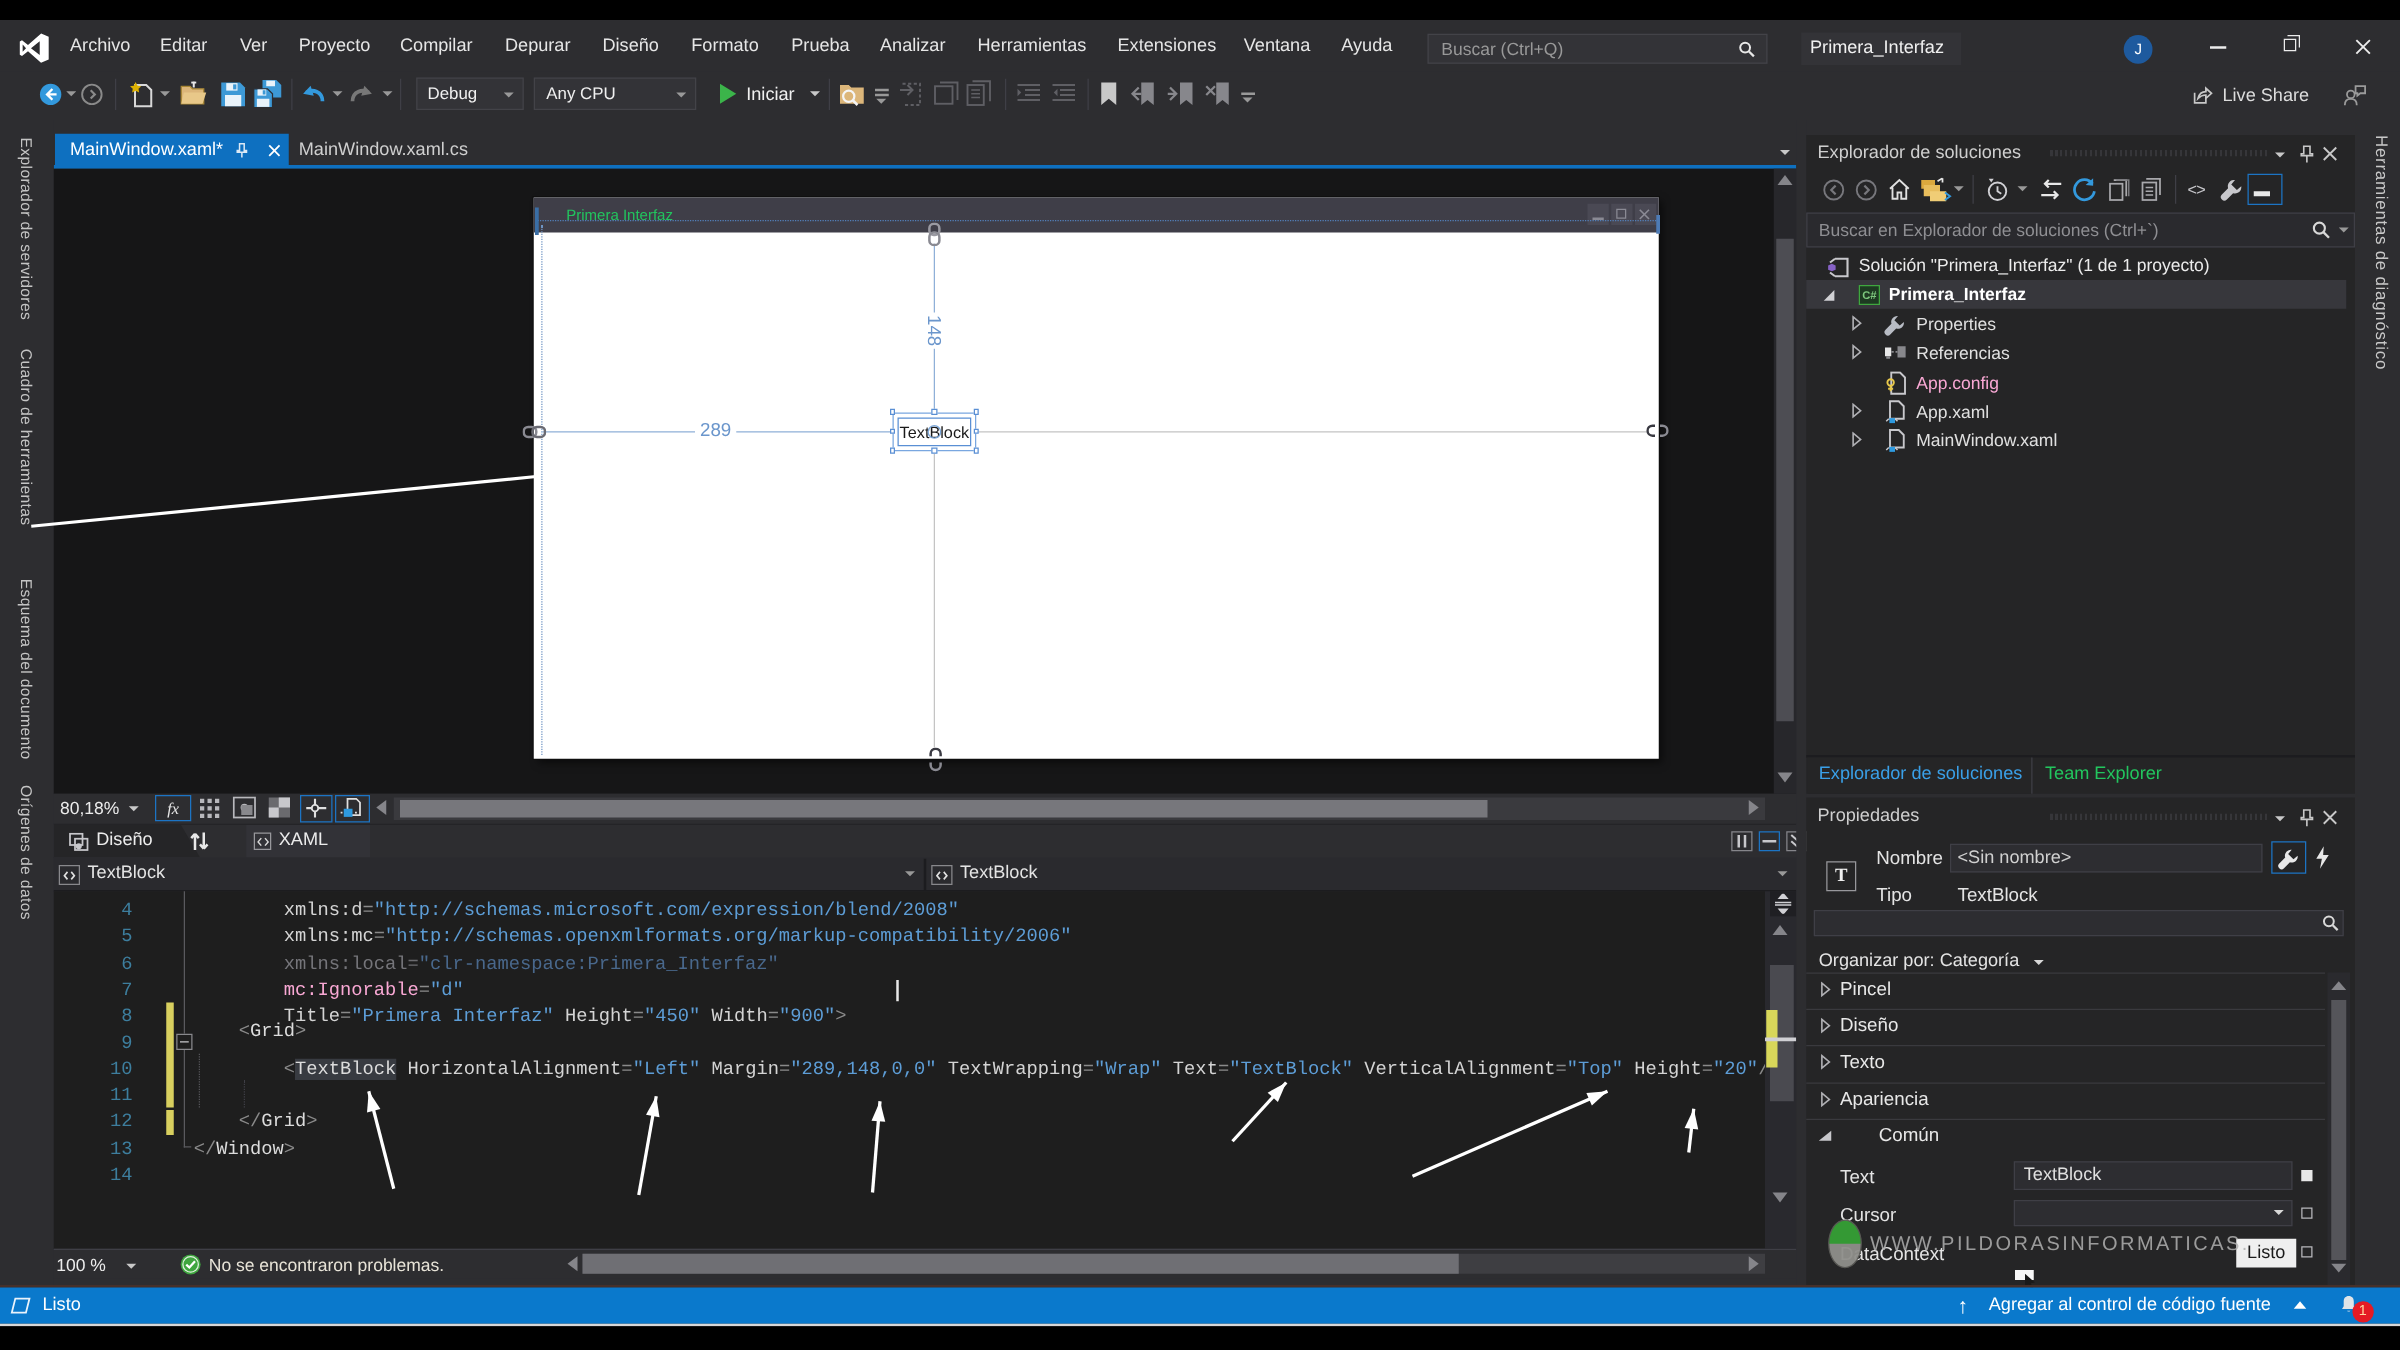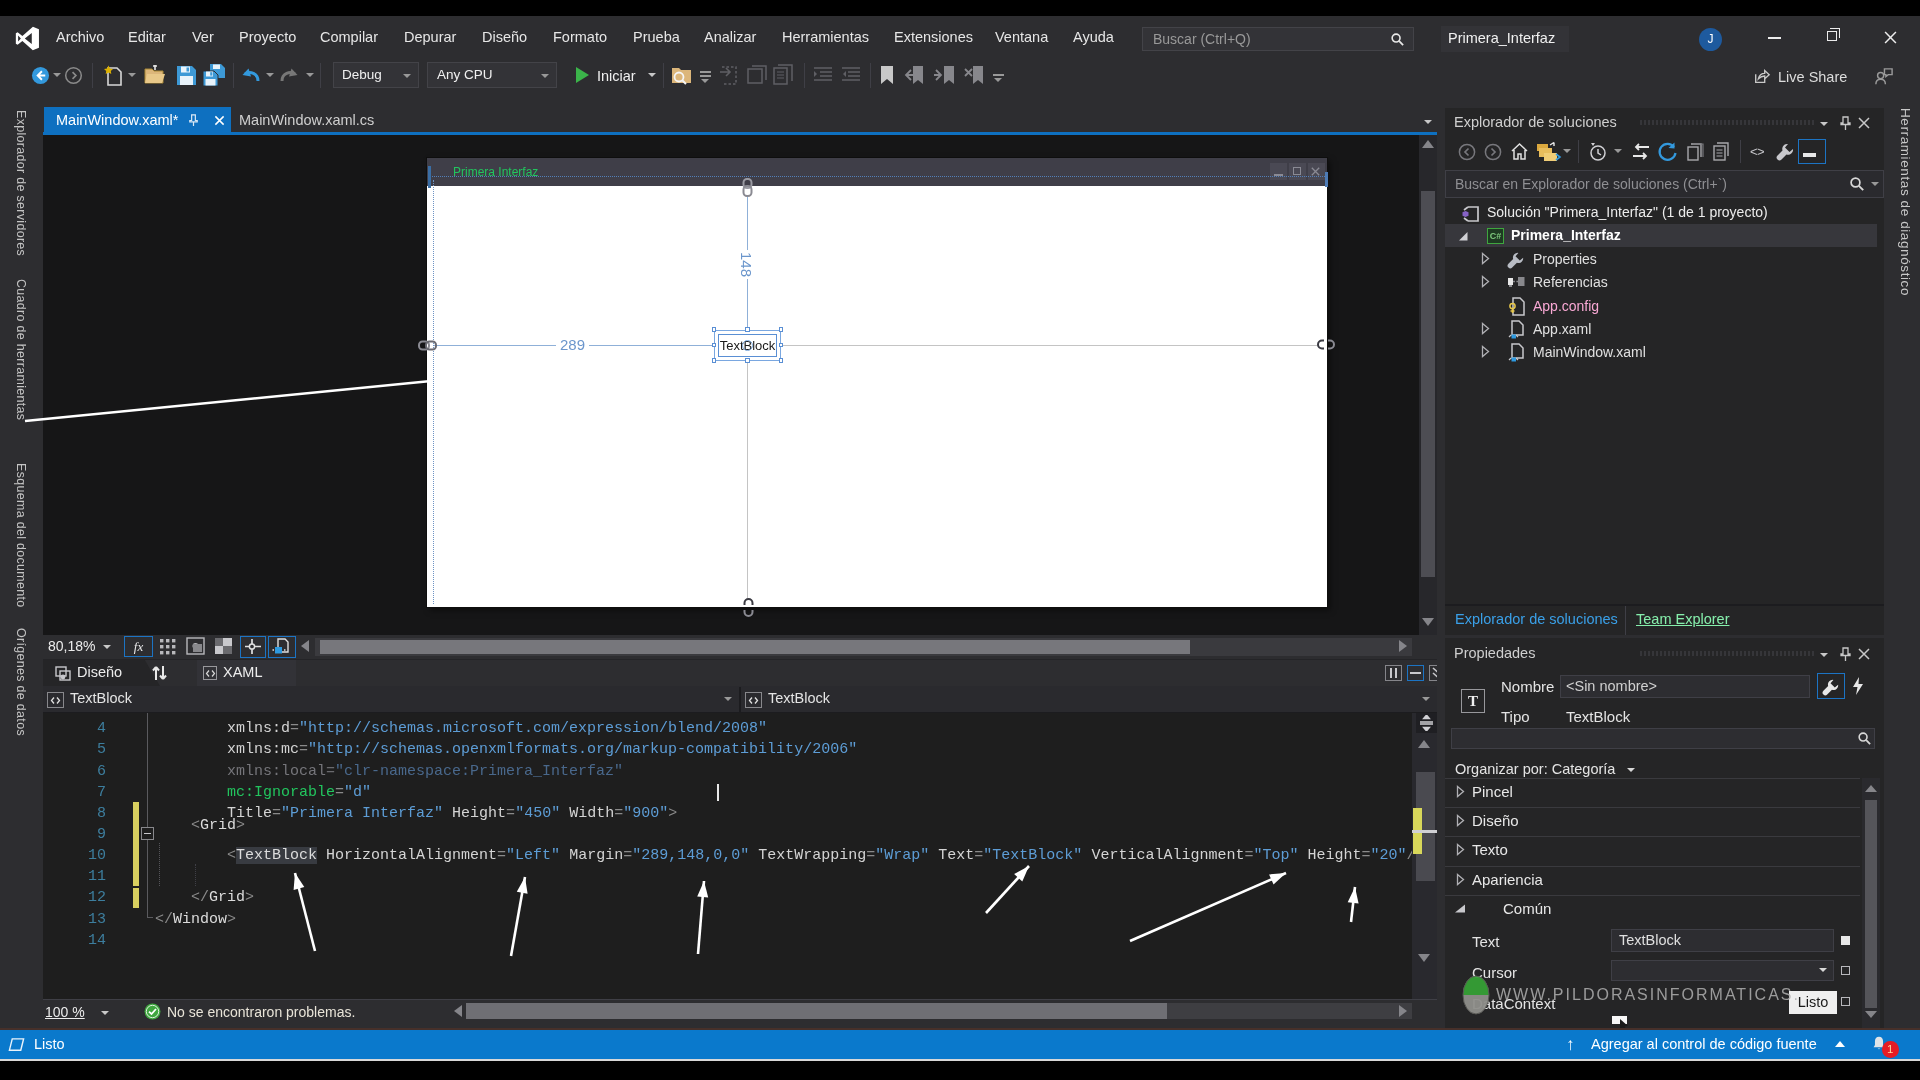--- a/index.html
+++ b/index.html
@@ -361,38 +361,38 @@
       <div class="abs" style="left:147px;top:824px;width:1px;height:78px;background:#5a5a5e;"></div>
       <div class="abs" style="left:147px;top:901px;width:6px;height:1px;background:#5a5a5e;"></div>
       <div class="abs" style="left:141px;top:811px;width:13px;height:13px;border:1px solid #88888c;background:#1e1e1e;"></div>
       <div class="abs" style="left:144px;top:817px;width:7px;height:1.4px;background:#c8c8cc;"></div>
       <div class="abs" style="left:159px;top:827px;width:0;height:43px;border-left:1px dotted #55555a;"></div>
       <div class="abs" style="left:195px;top:848px;width:0;height:22px;border-left:1px dotted #3f3f46;"></div>
       <div class="abs" style="left:717px;top:768px;width:1.6px;height:17px;background:#e8e8e8;"></div>
       <div class="abs mono" style="left:155px;top:702.2px;height:21.15px;line-height:21.15px;font-size:15px;white-space:pre;"><span style="color:#d4d4d4">        xmlns:d</span><span style="color:#8a8a8a">=</span><span style="color:#5d9dd6">"http://schemas.microsoft.com/expression/blend/2008"</span></div>
       <div class="abs mono" style="left:155px;top:723.4px;height:21.15px;line-height:21.15px;font-size:15px;white-space:pre;"><span style="color:#d4d4d4">        xmlns:mc</span><span style="color:#8a8a8a">=</span><span style="color:#5d9dd6">"http://schemas.openxmlformats.org/markup-compatibility/2006"</span></div>
       <div class="abs mono" style="left:155px;top:744.5px;height:21.15px;line-height:21.15px;font-size:15px;white-space:pre;"><span style="color:#75757a">        xmlns:local</span><span style="color:#6a6a6e">=</span><span style="color:#49688c">"clr-namespace:Primera_Interfaz"</span></div>
-      <div class="abs mono" style="left:155px;top:765.7px;height:21.15px;line-height:21.15px;font-size:15px;white-space:pre;"><span style="color:#22c55e">        mc:Ignorable</span><span style="color:#8a8a8a">=</span><span style="color:#5d9dd6">"d"</span></div>
+      <div class="abs mono" style="left:155px;top:765.7px;height:21.15px;line-height:21.15px;font-size:15px;white-space:pre;"><span style="color:#f9a8d4">        mc:Ignorable</span><span style="color:#8a8a8a">=</span><span style="color:#5d9dd6">"d"</span></div>
       <div class="abs mono" style="left:155px;top:786.8px;height:21.15px;line-height:21.15px;font-size:15px;white-space:pre;"><span style="color:#d4d4d4">        Title</span><span style="color:#8a8a8a">=</span><span style="color:#5d9dd6">"Primera Interfaz"</span> <span style="color:#d4d4d4">Height</span><span style="color:#8a8a8a">=</span><span style="color:#5d9dd6">"450"</span> <span style="color:#d4d4d4">Width</span><span style="color:#8a8a8a">=</span><span style="color:#5d9dd6">"900"</span><span style="color:#8a8a8a">&gt;</span></div>
       <div class="abs mono" style="left:155px;top:799px;height:21.15px;line-height:21.15px;font-size:15px;white-space:pre;">    <span style="color:#8a8a8a">&lt;</span><span style="color:#dcdcdc">Grid</span><span style="color:#8a8a8a">&gt;</span></div>
       <div class="abs mono" style="left:155px;top:829.1px;height:21.15px;line-height:21.15px;font-size:15px;white-space:pre;">        <span style="color:#8a8a8a">&lt;</span><span style="color:#dcdcdc;background:#383b41;">TextBlock</span> <span style="color:#d4d4d4">HorizontalAlignment</span><span style="color:#8a8a8a">=</span><span style="color:#5d9dd6">"Left"</span> <span style="color:#d4d4d4">Margin</span><span style="color:#8a8a8a">=</span><span style="color:#5d9dd6">"289,148,0,0"</span> <span style="color:#d4d4d4">TextWrapping</span><span style="color:#8a8a8a">=</span><span style="color:#5d9dd6">"Wrap"</span> <span style="color:#d4d4d4">Text</span><span style="color:#8a8a8a">=</span><span style="color:#5d9dd6">"TextBlock"</span> <span style="color:#d4d4d4">VerticalAlignment</span><span style="color:#8a8a8a">=</span><span style="color:#5d9dd6">"Top"</span> <span style="color:#d4d4d4">Height</span><span style="color:#8a8a8a">=</span><span style="color:#5d9dd6">"20"</span><span style="color:#8a8a8a">/&gt;</span></div>
       <div class="abs mono" style="left:155px;top:871.4px;height:21.15px;line-height:21.15px;font-size:15px;white-space:pre;">    <span style="color:#8a8a8a">&lt;/</span><span style="color:#dcdcdc">Grid</span><span style="color:#8a8a8a">&gt;</span></div>
       <div class="abs mono" style="left:155px;top:892.6px;height:21.15px;line-height:21.15px;font-size:15px;white-space:pre;"><span style="color:#8a8a8a">&lt;/</span><span style="color:#dcdcdc">Window</span><span style="color:#8a8a8a">&gt;</span></div>
       <div class="abs" style="left:1412px;top:697px;width:25px;height:286px;background:#29292e;"></div>
       <div class="abs" style="left:1416px;top:697px;width:21px;height:20px;background:#1f1f23;"></div>
       <svg class="abs" style="left:1419px;top:699px;" width="15" height="16" viewBox="0 0 15 16">
         <path d="M7.5 0 L10.5 3.5 H4.5 Z M7.5 16 L4.5 12.5 H10.5 Z M1 7 H14 M1 9 H14" stroke="#d0d0d4" stroke-width="1.3" fill="#d0d0d4"></path>
       </svg>
       <div class="abs" style="left:1418px;top:724px;width:0;height:0;border-left:6px solid transparent;border-right:6px solid transparent;border-bottom:8px solid #85858a;"></div>
       <div class="abs" style="left:1416px;top:756px;width:19px;height:109px;background:#4a4a50;"></div>
       <div class="abs" style="left:1413px;top:792px;width:9px;height:46px;background:#d8d75a;"></div>
       <div class="abs" style="left:1412px;top:814px;width:25px;height:2.5px;background:#d0d0d4;"></div>
       <div class="abs" style="left:1418px;top:938px;width:0;height:0;border-left:6px solid transparent;border-right:6px solid transparent;border-top:8px solid #85858a;"></div>
       <div class="abs" style="left:43px;top:983px;width:1394px;height:24px;background:#2d2d30;border-top:1px solid #3f3f46;"></div>
-      <div class="abs" style="left:45px;top:988px;font-size:14px;color:#ececec;text-decoration:underline;">100 %</div>
+      <div class="abs" style="left:45px;top:988px;font-size:14px;color:#ececec;">100 %</div>
       <div class="abs caret-down" style="left:101px;top:995px;border-top-color:#c8c8c8;"></div>
       <svg class="abs" style="left:144px;top:987px;" width="17" height="17" viewBox="0 0 17 17">
         <circle cx="8.5" cy="8.5" r="8" fill="#3fa63f"></circle>
         <circle cx="8.5" cy="8.5" r="6.2" fill="none" stroke="#dff0df" stroke-width="1"></circle>
         <path d="M5 8.7 L7.5 11 L12 6" stroke="#fff" stroke-width="1.8" fill="none"></path>
       </svg>
       <div class="abs" style="left:167px;top:988px;font-size:14px;color:#e8e4d8;">No se encontraron problemas.</div>
       <div class="abs" style="left:454px;top:989px;width:0;height:0;border-top:6px solid transparent;border-bottom:6px solid transparent;border-right:8px solid #85858a;"></div>
       <div class="abs" style="left:466px;top:987px;width:946px;height:16px;background:#3e3e42;"></div>
       <div class="abs" style="left:466px;top:987px;width:701px;height:16px;background:#6f6f74;"></div>
@@ -520,21 +520,21 @@
       </svg>
       <svg class="abs" style="left:1508px;top:327.3px;" width="18" height="20" viewBox="0 0 18 20">
         <path d="M4 1 H11 L15 5 V15 H4 Z" fill="none" stroke="#c8c8cc" stroke-width="1.5"></path>
         <path d="M3 15 L1 17 M8 15 L10 17" stroke="#c8c8cc" stroke-width="1.2"></path>
         <rect x="3.5" y="14.5" width="4.5" height="4" fill="#2e9ae0"></rect>
       </svg>
       <div class="abs" style="left:1533px;top:327.8px;font-size:14px;color:#e0e0e0;">MainWindow.xaml</div>
       <div class="abs" style="left:1445px;top:588px;width:439px;height:2px;background:#1c1c1f;"></div>
       <div class="abs" style="left:1446px;top:590px;width:180px;height:29px;background:#252526;border-right:1.5px solid #3f3f46;"></div>
       <div class="abs" style="left:1455px;top:595px;font-size:14.5px;color:#3aa0e8;">Explorador de soluciones</div>
-      <div class="abs" style="left:1636px;top:595px;font-size:14.5px;color:#86efac;text-decoration:underline;">Team Explorer</div>
+      <div class="abs" style="left:1636px;top:595px;font-size:14.5px;color:#22c55e;">Team Explorer</div>
       <div class="abs" style="left:1454px;top:629px;font-size:14.5px;color:#cfcfcf;">Propiedades</div>
       <div class="abs caret-down" style="left:1820px;top:637px;border-top-color:#c8c8c8;"></div>
       <svg class="abs" style="left:1839px;top:631px;" width="13" height="15" viewBox="0 0 13 15">
         <path d="M4 1 L9 1 L9 7 L11 7 L11 8.5 L2 8.5 L2 7 L4 7 Z M6.5 8.5 L6.5 14" stroke="#c8c8c8" stroke-width="1.3" fill="none"></path>
       </svg>
       <svg class="abs" style="left:1858px;top:632px;" width="12" height="12" viewBox="0 0 12 12">
         <path d="M1 1 L11 11 M11 1 L1 11" stroke="#c8c8c8" stroke-width="1.5"></path>
       </svg>
       <div class="abs" style="left:1640px;top:635px;width:175px;height:5px;background:repeating-linear-gradient(90deg,#3a3a3e 0 2px,transparent 2px 4px);opacity:0.8;"></div>
       <div class="abs" style="left:1461px;top:673px;width:24px;height:24px;border:1.5px solid #98989c;color:#f0f0f0;font-size:15px;font-weight:bold;text-align:center;line-height:22px;font-family:'Liberation Serif',serif;">T</div>

